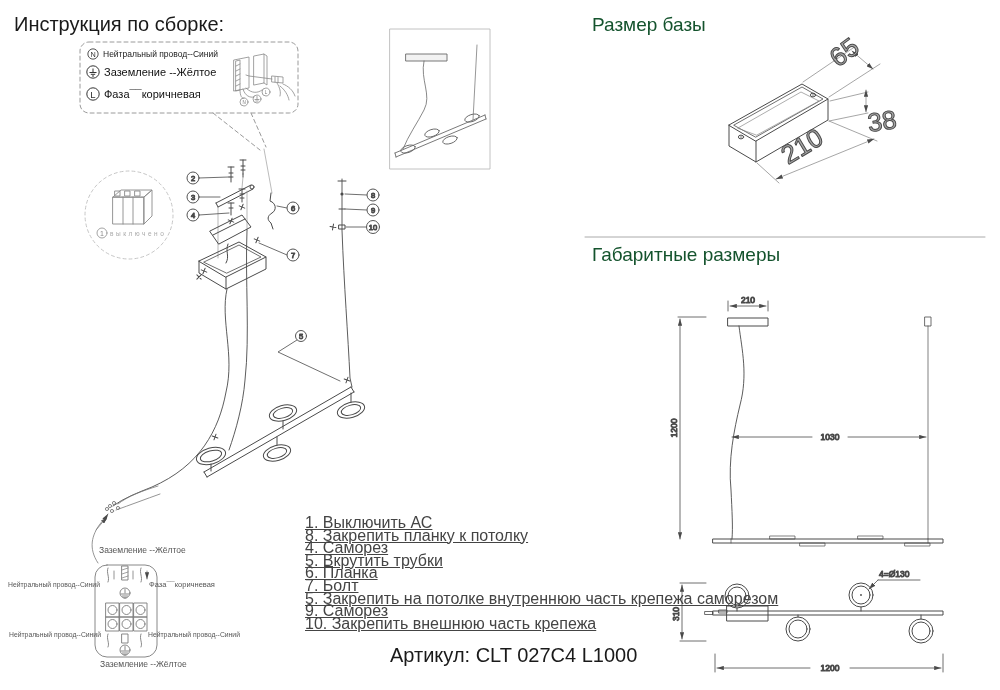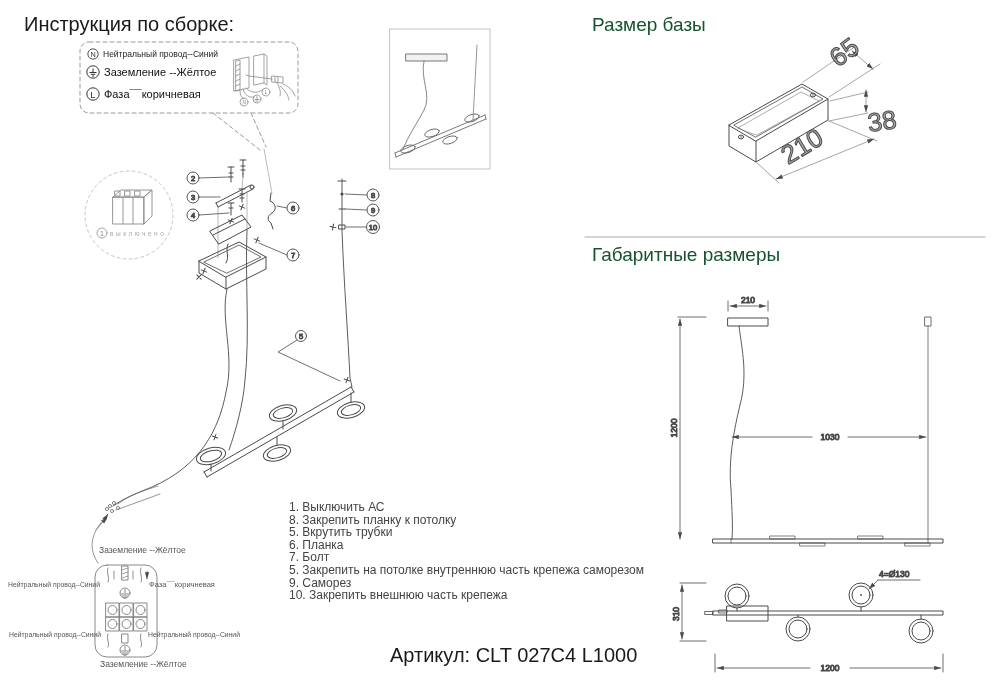--- a/index.html
+++ b/index.html
@@ -7,22 +7,22 @@
         font-family:"Liberation Sans",sans-serif;color:#1f1f1f;}
   .art{position:absolute;left:0;top:0;}
   .abs{position:absolute;white-space:nowrap;}
   .h1{font-size:20px;color:#1a1a1a;}
   .h2{font-size:19px;color:#14532d;}
   .legend-row{position:absolute;display:flex;align-items:center;gap:4px;}
   .lg-ic{width:14px;height:14px;flex:0 0 auto;}
   .lg-ic.small{width:12px;height:12px;}
   .lg1{font-size:8.5px;color:#222;}
   .lg2{font-size:11px;color:#111;font-weight:500;}
-  .steps{position:absolute;left:289px;top:501px;font-size:12px;line-height:12.6px;color:#444;
-         list-style:none;margin:0;padding:0;}
+  .steps{position:absolute;left:289px;top:501px;font-size:16px;line-height:12.6px;color:#444;
+         list-style:none;margin:16px;padding:0;text-decoration:underline;}
   .artikul{font-size:20px;color:#1a1a1a;}
   .wl{position:absolute;color:#555;}
   svg text{font-family:"Liberation Sans",sans-serif;}
   .co{fill:#fff;stroke:#555;stroke-width:1;}
   .cot{font-size:7.5px;fill:#333;text-anchor:middle;}
   .dim{font-size:8.5px;fill:#3f3f3f;}
   .bigdim{font-size:26px;fill:#a8a8a8;}
 </style>
 </head>
 <body>
@@ -313,21 +313,21 @@
     </g>
     <path d="M108,634 C106,639 110,643 108,647 M141,634 C139,639 143,643 141,647"></path>
     <rect x="122" y="634" width="6" height="9"></rect>
     <g>
           <circle cx="125" cy="650" r="5"></circle>
           <path d="M125,646.5 L125,650 M121,651 L129,651 M122.5,653 L127.5,653 M124,655 L126,655"></path>
         </g>
   </g>
 </svg>
 
-<div class="abs h1" style="left:24px;top:13px;">Инструкция по сборке:</div>
+<div class="abs h1" style="left:14px;top:13px;">Инструкция по сборке:</div>
 
 <div class="legend-row" style="left:87px;top:48px;">
   <svg class="lg-ic small" viewBox="0 0 14 14">
         <circle cx="7" cy="7" r="6" fill="none" stroke="#333"></circle>
         <text x="7" y="10" font-size="8.5" text-anchor="middle" fill="#333">N</text>
       </svg>
   <span class="lg1">Нейтральный провод--Синий</span>
 </div>
 <div class="legend-row" style="left:86px;top:65px;">
   <svg class="lg-ic" viewBox="0 0 14 14">
@@ -343,20 +343,21 @@
       </svg>
   <span class="lg2">Фаза¯¯коричневая</span>
 </div>
 
 <div class="abs h2" style="left:592px;top:14px;">Размер базы</div>
 <div class="abs h2" style="left:592px;top:244px;text-align:center;">Габаритные размеры</div>
 
 <ol class="steps">
   <li>1. Выключить АС</li>
   <li>8. Закрепить планку к потолку</li>
+  <li>4. Саморез</li>
   <li>5. Вкрутить трубки</li>
   <li>6. Планка</li>
   <li>7. Болт</li>
   <li>5. Закрепить на потолке внутреннюю часть крепежа саморезом</li>
   <li>9. Саморез</li>
   <li>10. Закрепить внешнюю часть крепежа</li>
 </ol>
 
 <div class="abs wl" style="left:99px;top:545px;font-size:8.5px;">Заземление --Жёлтое</div>
 <div class="abs wl" style="left:8px;top:581px;font-size:6.8px;">Нейтральный провод--Синий</div>

